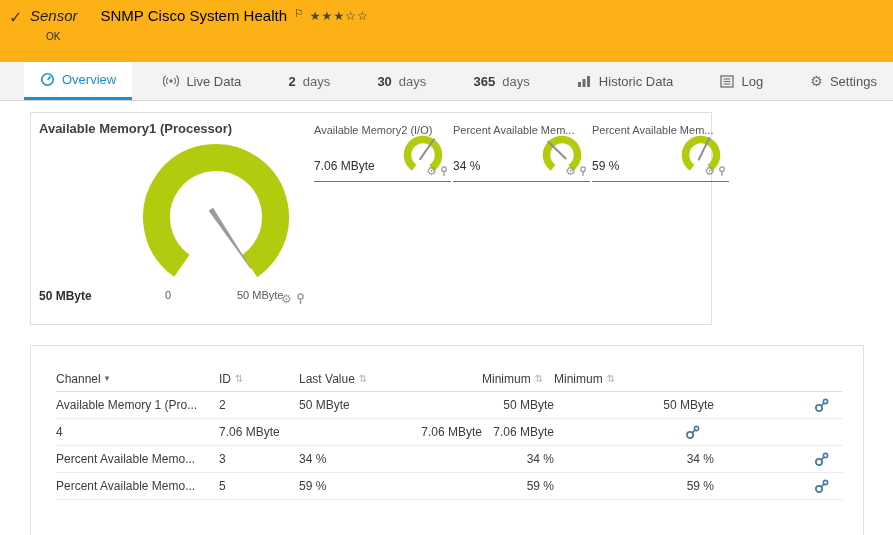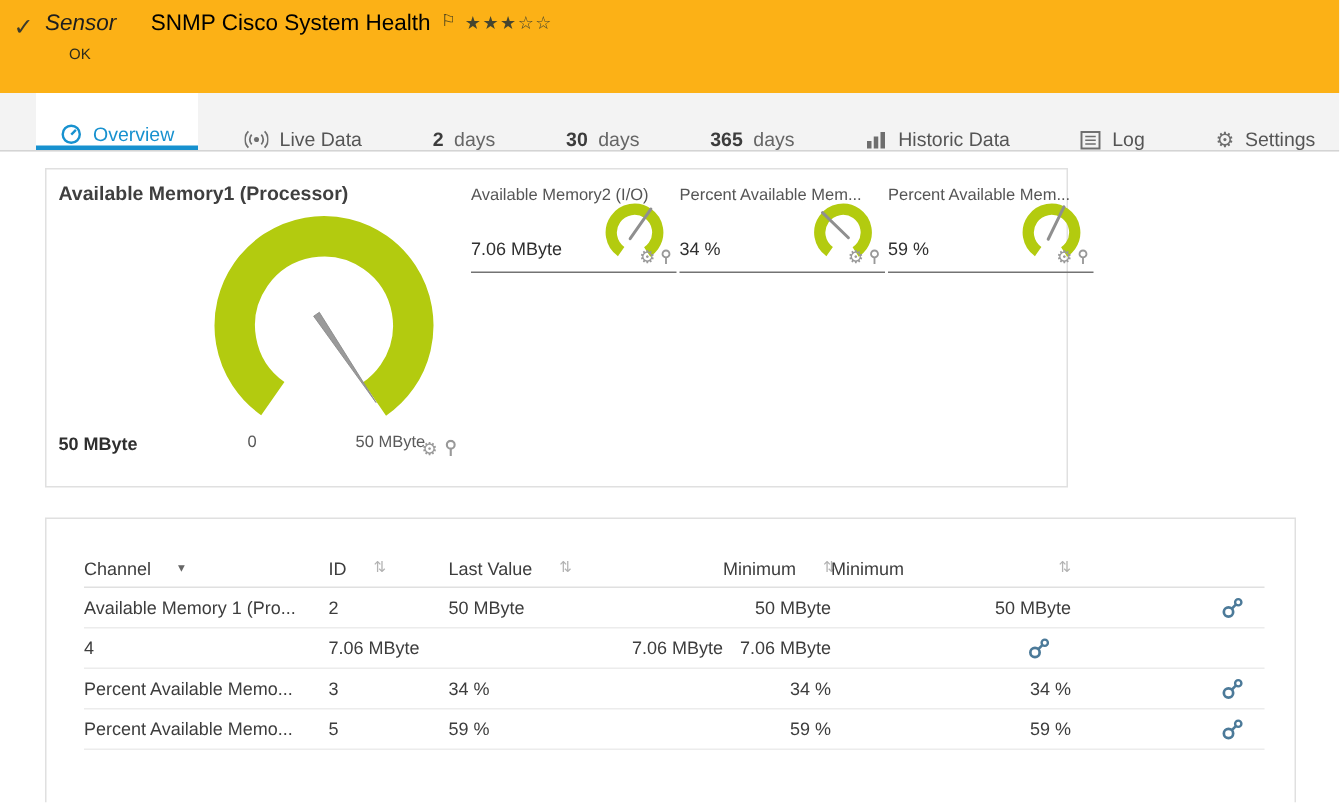--- a/index.html
+++ b/index.html
@@ -20,21 +20,21 @@
   .kind{font-style:italic;font-size:15px;color:#1e1e1e;margin-right:23px}
   .title{font-size:15px;color:#000000}
   .flag{font-size:11px;color:#33331f;margin-left:7px;vertical-align:top;cursor:pointer}
   .stars{margin-left:6px;font-size:12px;letter-spacing:1px;color:#45452f;cursor:pointer;vertical-align:1px}
   .status{position:absolute;left:46px;top:31px;font-size:10px;font-weight:normal;color:#2c2c1d}
 
   
   .tabbar{position:absolute;top:62px;left:0;right:0;height:39px;background:#f3f3f3;
           border-bottom:1px solid #d4d4d4;display:flex;align-items:stretch;
           justify-content:space-between;padding-left:24px}
-  .tab{display:flex;align-items:flex-end;gap:7px;padding:0 16px;font-size:13px;color:#555;cursor:pointer;white-space:nowrap}
+  .tab{display:flex;align-items:center;gap:7px;padding:0 16px;font-size:13px;color:#555;cursor:pointer;white-space:nowrap}
   .tab .ticon{color:#6e6e6e}
   .tab.active{background:#fff;color:var(--accent-blue);border-bottom:3px solid var(--accent-blue)}
   .tab.active .ticon{color:var(--accent-blue)}
   .tnum{font-weight:bold;color:#3c3c3c}
   .tlabel{color:#666}
   .gearglyph{font-size:14px;line-height:1;color:#6e6e6e}
 
   
   .gauge-panel{position:absolute;left:30px;top:112px;width:682px;height:213px;background:#fff;border:1px solid #e0e0e0}
   .main-gauge-title{position:absolute;left:8px;top:8px;font-size:13px;font-weight:bold;color:#3f3f3f}
@@ -52,22 +52,22 @@
   .mini svg.mgauge{position:absolute;right:6px;top:12px}
   .mvalue{position:absolute;left:0;bottom:8px;font-size:12px;color:#2f2f2f}
   .micons{position:absolute;right:3px;bottom:4px;display:flex;gap:3px;align-items:center;color:#999}
 
   
   .table-panel{position:absolute;left:30px;top:345px;width:834px;height:200px;background:#fff;
                border:1px solid #e0e0e0;padding:20px 20px 0 25px}
   .thead,.trow{display:grid;grid-template-columns:163px 80px 183px 72px 160px 1fr;align-items:center}
   .thead{height:26px;border-bottom:1px solid #e0e0e0;font-size:12px;color:#3d3d3d}
   .trow{height:27px;border-bottom:1px solid #ececec;font-size:12px;color:#3d3d3d;cursor:pointer}
-  .th{display:flex;align-items:center;gap:18px;cursor:pointer}
-  .th.right,.td.right{justify-content:space-between;text-align:right}
+  .th{display:flex;align-items:center;gap:4px;cursor:pointer}
+  .th.right,.td.right{justify-content:flex-start;text-align:right}
   .th.right{display:flex}
   .sortd{font-size:9px;color:#666;line-height:1}
   .sortb{font-size:10px;color:#b3b3b3;line-height:1}
   .td{white-space:nowrap;overflow:hidden;text-overflow:ellipsis}
   .col-actions{display:flex;justify-content:flex-end;padding-right:14px;color:var(--row-icon-blue)}
   .wrench{cursor:pointer}
 </style>
 </head>
 <body>
 

